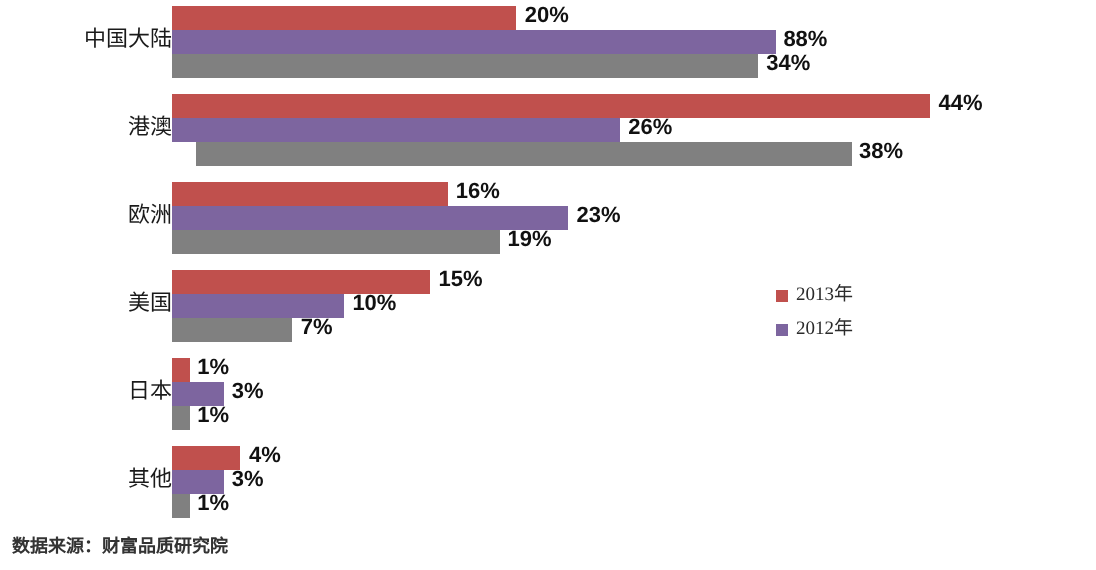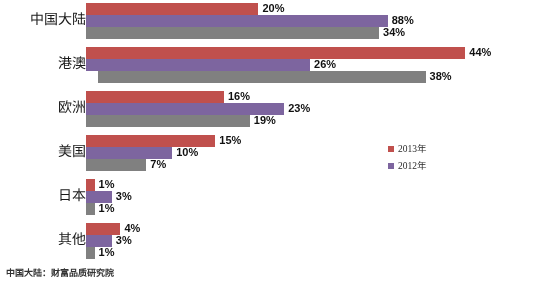--- a/index.html
+++ b/index.html
@@ -39,24 +39,24 @@
     left: 0;
     width: 548px;
   }
 
   .cat-label {
     position: absolute;
     right: 462px;      
     width: 78px;
     text-align: right;
     color: #1a1a1a;
-    font-size: 14px;
+    font-size: 11px;
     line-height: 11px;
     white-space: nowrap;
-    font-family: Liberation Mono, monospace;
+    font-family: Liberation Sans, sans-serif;
   }
 
   .bars {
     position: absolute;
     left: 86px;
     top: 0;
   }
 
   .bar-line {
     position: relative;
@@ -239,15 +239,15 @@
           </div>
         </div>
       </div>
     </div>
 
   <div class="legend">
       <div class="legend-item"><span class="legend-swatch s2013" style="background: rgb(192, 80, 77);"></span><span class="legend-label">2013年</span></div>
       <div class="legend-item"><span class="legend-swatch s2012" style="background: rgb(125, 101, 159);"></span><span class="legend-label">2012年</span></div>
     </div>
 
-  <div class="footer-note">中国大陆：财富品质研究院</div>
+  <div class="footer-note">数据来源：财富品质研究院</div>
 
 </div>
 
 </body></html>

